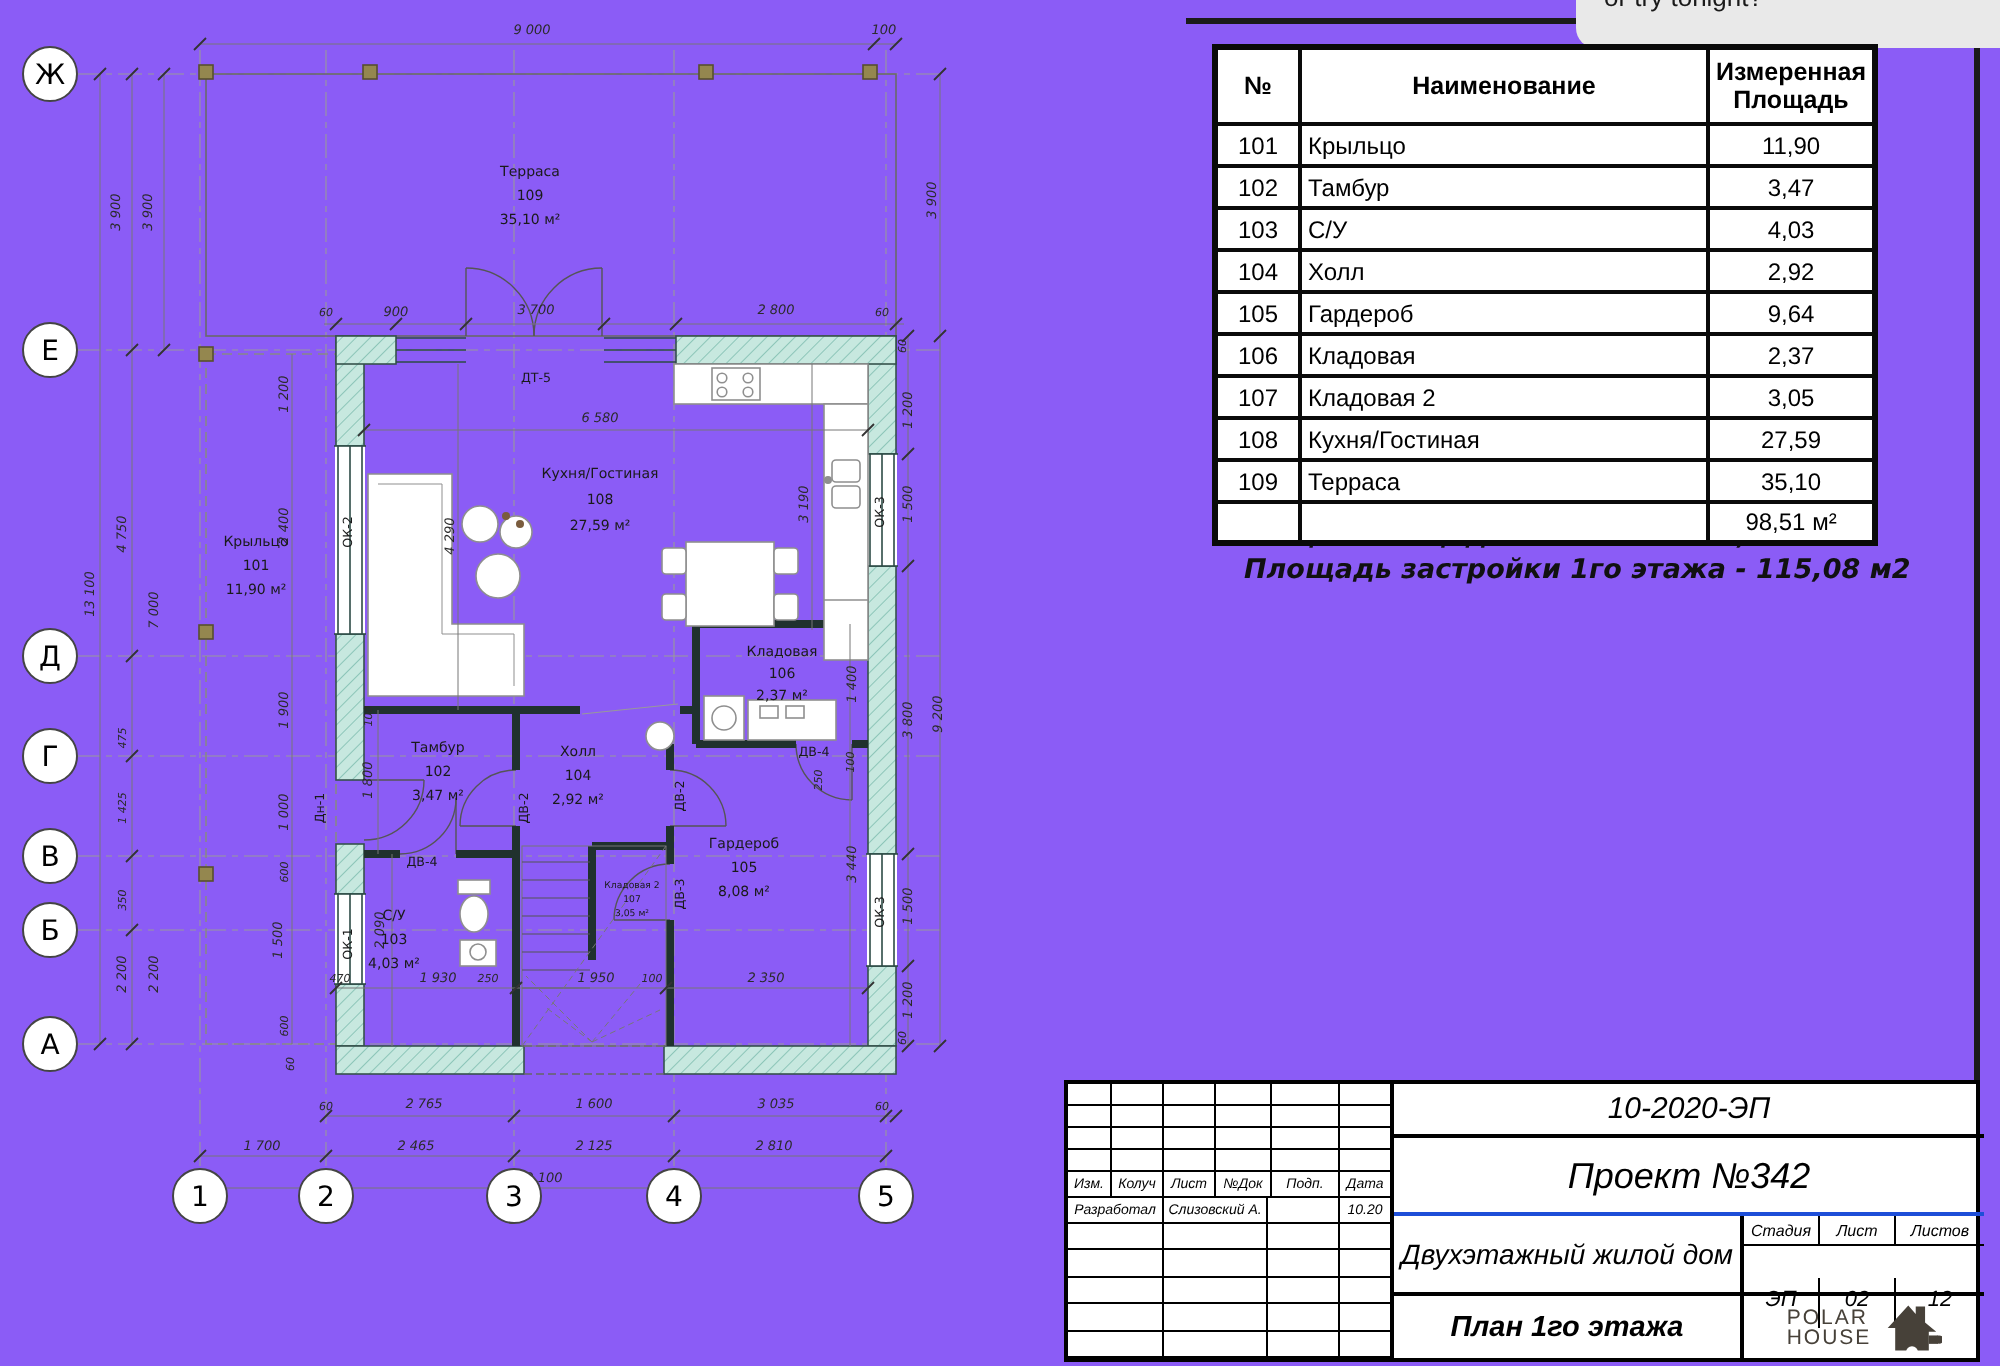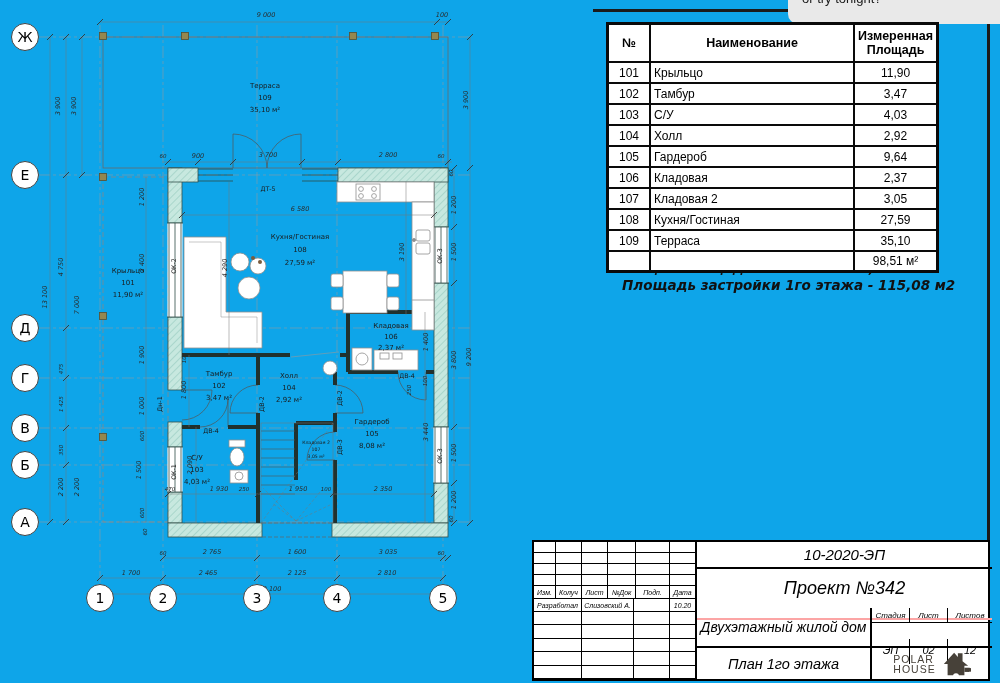--- a/index.html
+++ b/index.html
@@ -1,16 +1,16 @@
 <!DOCTYPE html>
 <html><head>
 <meta charset="utf-8">
 <style>
   html,body{margin:0;padding:0;background:#fff;}
-  .page{position:relative;width:1000px;height:683px;background:#0ea5e9;overflow:hidden;
+  .page{position:relative;width:1000px;height:683px;background:#8b5cf6;overflow:hidden;
         font-family:"Liberation Sans",sans-serif;}
   
   .frame-top{position:absolute;left:593px;top:9px;width:395px;height:3px;background:#1b1b1b;z-index:1;}
   .frame-right{position:absolute;left:987px;top:9px;width:3px;height:672px;background:#1b1b1b;z-index:1;}
   
   .tooltip{position:absolute;left:788px;top:-10px;width:224px;height:34px;background:#e9e9e9;
            border-radius:10px;z-index:2;color:#1a1a1a;font-size:13px;}
   .tooltip span{position:absolute;left:14px;bottom:18px;margin-top:21px;}
   
   table.area{position:absolute;left:606px;top:22px;border-collapse:collapse;z-index:3;background:#fff;}
@@ -31,31 +31,31 @@
   .stamp{position:absolute;left:0;top:0;width:163px;height:100%;border-right:2px solid #000;
          display:flex;flex-direction:column;}
   .srow{display:flex;flex:0 0 11px;}
   .srow.hdr,.srow.data{flex:0 0 13px;}
   .srow.fill{flex:1 1 auto;}
   .scell{border-right:1px solid #000;border-bottom:1px solid #000;font-size:7px;
          display:flex;align-items:center;justify-content:center;overflow:hidden;white-space:nowrap;}
   .scell:last-child{border-right:none;}
   .tbr{position:absolute;left:163px;width:295px;}
   .code{top:0;height:27px;border-bottom:2px solid #000;line-height:25px;text-align:center;font-size:15px;}
-  .project{top:27px;height:51px;border-bottom:2px solid #fca5a5;line-height:39px;text-align:center;font-size:18px;}
+  .project{top:27px;height:39px;border-bottom:2px solid #1d4ed8;line-height:39px;text-align:center;font-size:18px;}
   .row3{top:66px;height:40px;border-bottom:2px solid #000;}
   .bname{position:absolute;left:0;top:0;width:175px;height:100%;border-right:2px solid #000;
          display:flex;align-items:center;justify-content:center;font-size:14px;}
   .shd{position:absolute;top:0;height:15px;border-right:1px solid #000;border-bottom:1px solid #000;
        font-size:8px;text-align:center;line-height:15px;}
   .sval{position:absolute;top:15px;height:25px;border-right:1px solid #000;font-size:11px;
         text-align:center;line-height:23px;margin-top:16px;}
   .row4{top:106px;height:32px;}
   .sname{position:absolute;left:0;top:0;width:175px;height:100%;border-right:2px solid #000;
-         display:flex;align-items:center;justify-content:center;font-size:14.5px;}
+         display:flex;align-items:center;justify-content:center;font-size:14.5px;font-weight:bold;}
   .logo{position:absolute;left:175px;top:0;width:120px;height:100%;display:flex;align-items:center;
         justify-content:center;gap:5px;font-style:normal;}
   .logo .lt{font-weight:normal;font-size:10.5px;line-height:10px;letter-spacing:1px;color:#474139;}
   
   .dim{font:italic 6.5px "DejaVu Sans",sans-serif;fill:#2b2b2b;text-anchor:middle;}
   .dims{font:italic 5.5px "DejaVu Sans",sans-serif;fill:#2b2b2b;text-anchor:middle;}
   .rm{font:7px "DejaVu Sans",sans-serif;fill:#1a1a1a;text-anchor:middle;}
   .rmt{font:4.6px "DejaVu Sans",sans-serif;fill:#1a1a1a;text-anchor:middle;}
   .tag{font:6.3px "DejaVu Sans",sans-serif;fill:#1a1a1a;text-anchor:middle;}
   .axl{font:14px "DejaVu Sans",sans-serif;fill:#000;text-anchor:middle;}

